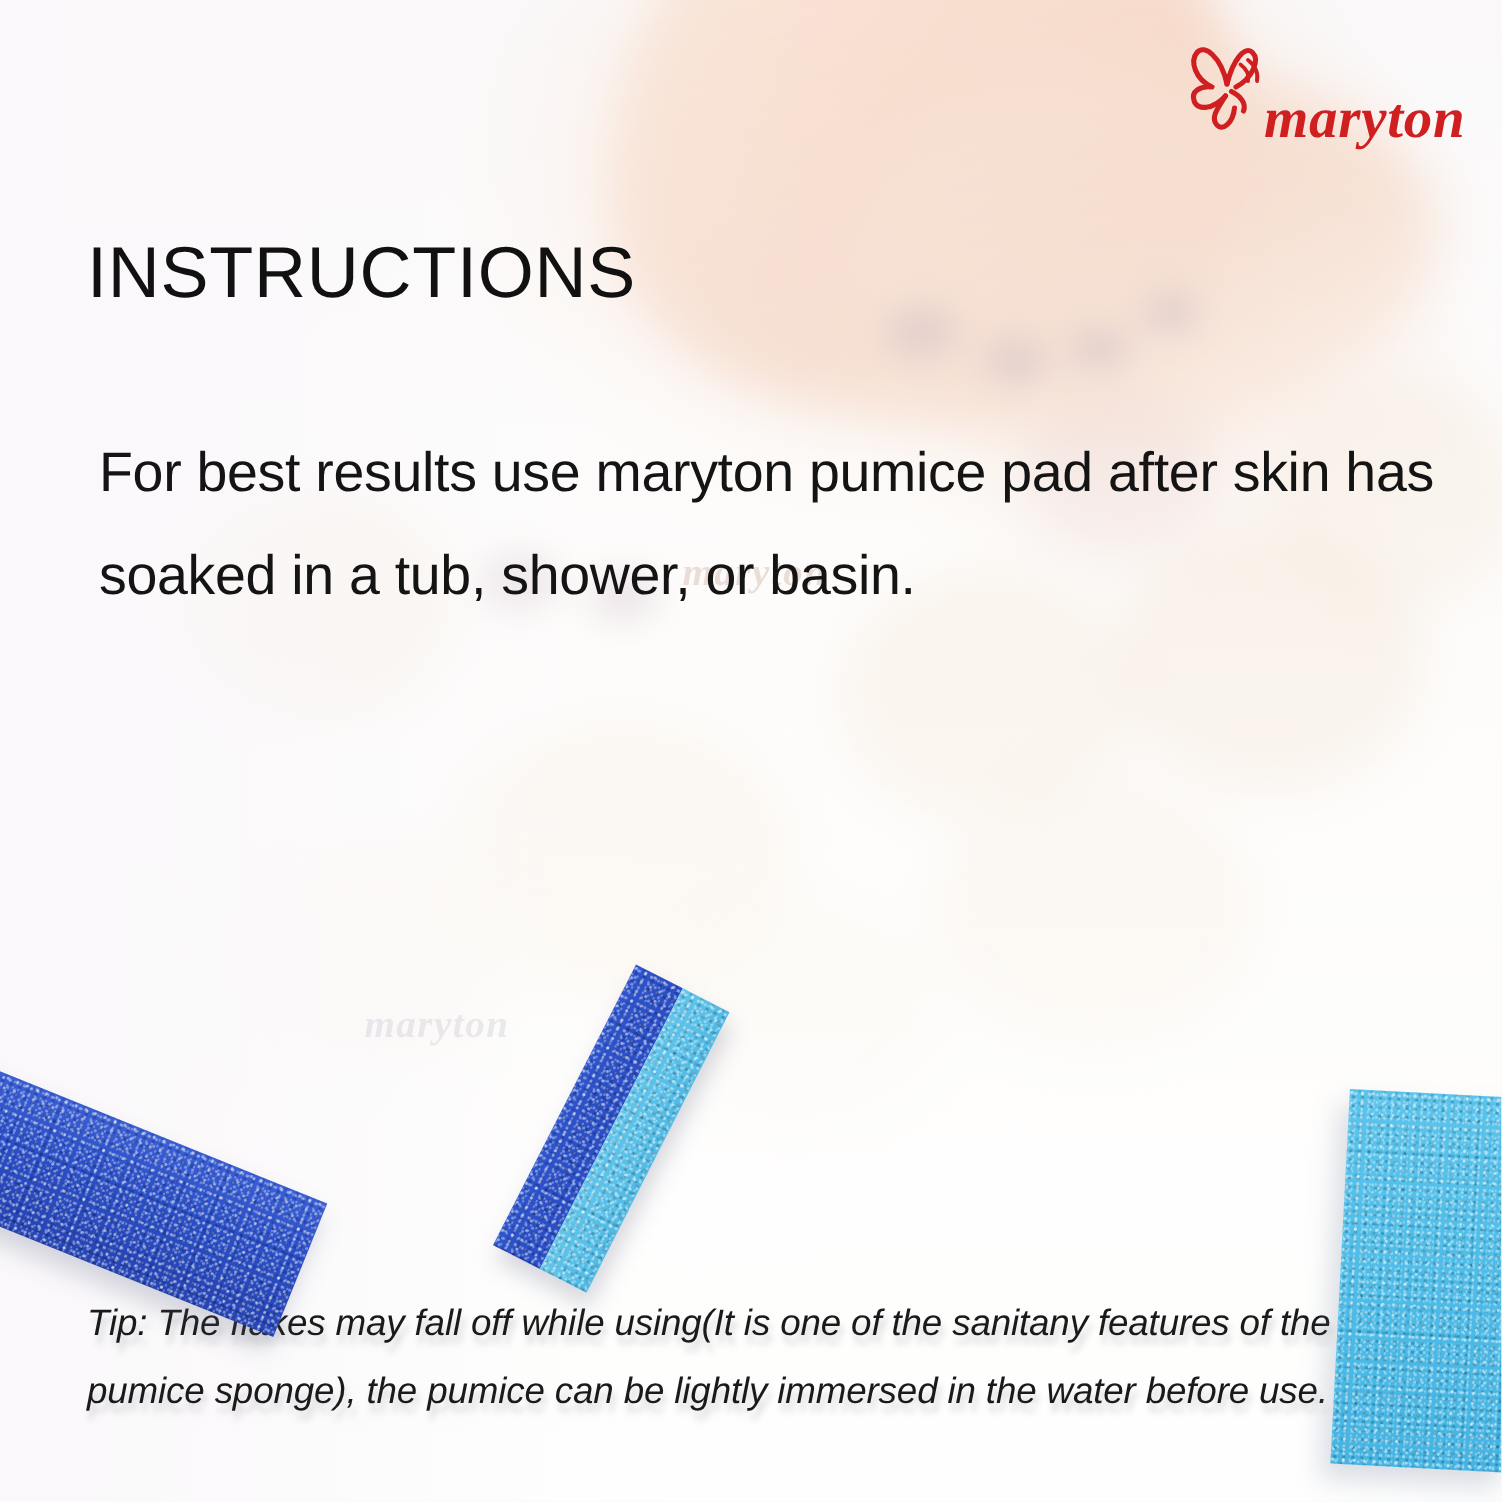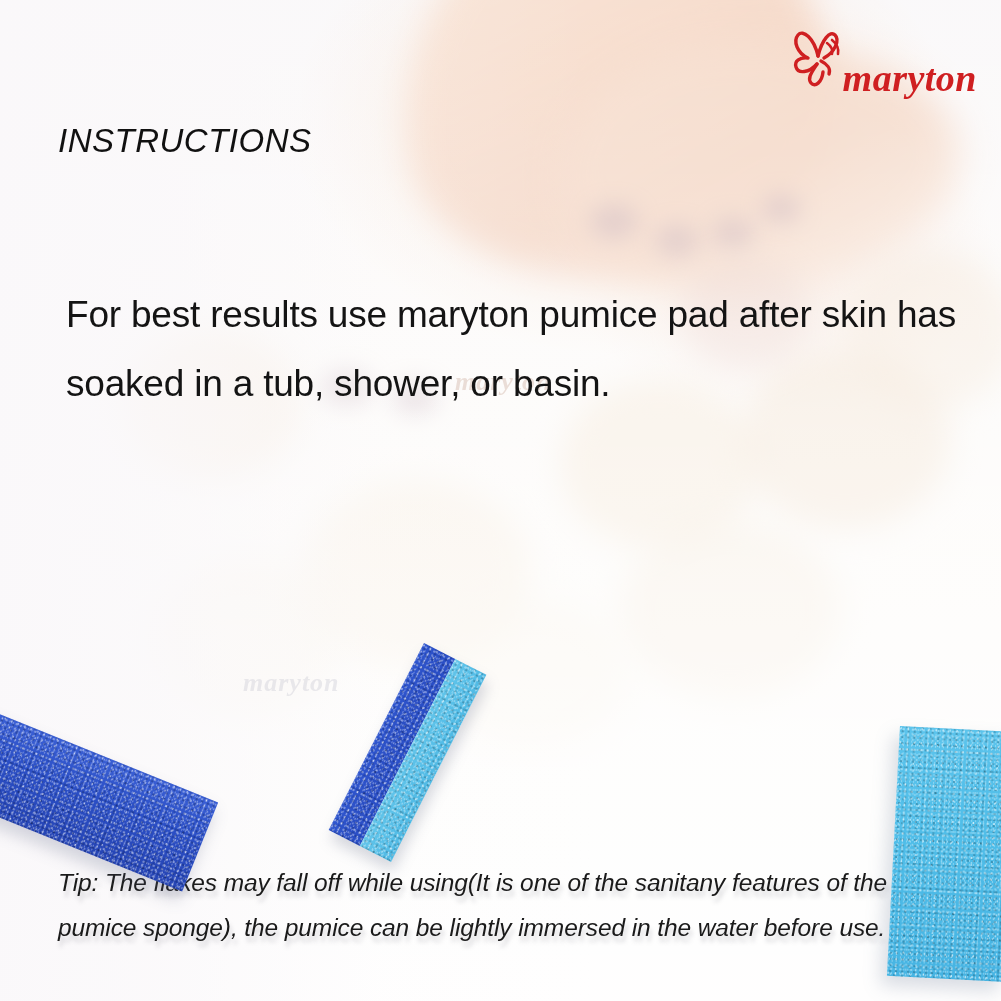--- a/index.html
+++ b/index.html
@@ -96,27 +96,26 @@
     font-size: 38px;
     color: #cf1f21;
     letter-spacing: 0.5px;
     line-height: 0.95;
     margin-left: -4px;
   }
 
   
   .heading {
     position: absolute;
-    left: 58px; top: 100px;
-    font-size: 33px;
+    left: 58px; top: 123px;
+    font-size: 48px;
     font-weight: 400;
     letter-spacing: 0.5px;
     color: #111;
     white-space: nowrap;
-    font-style: italic;
   }
   .para {
     position: absolute;
     left: 66px;
     color: #141414;
     font-size: 37px;
     line-height: 69px;
     font-weight: 400;
     letter-spacing: -0.2px;
   }

